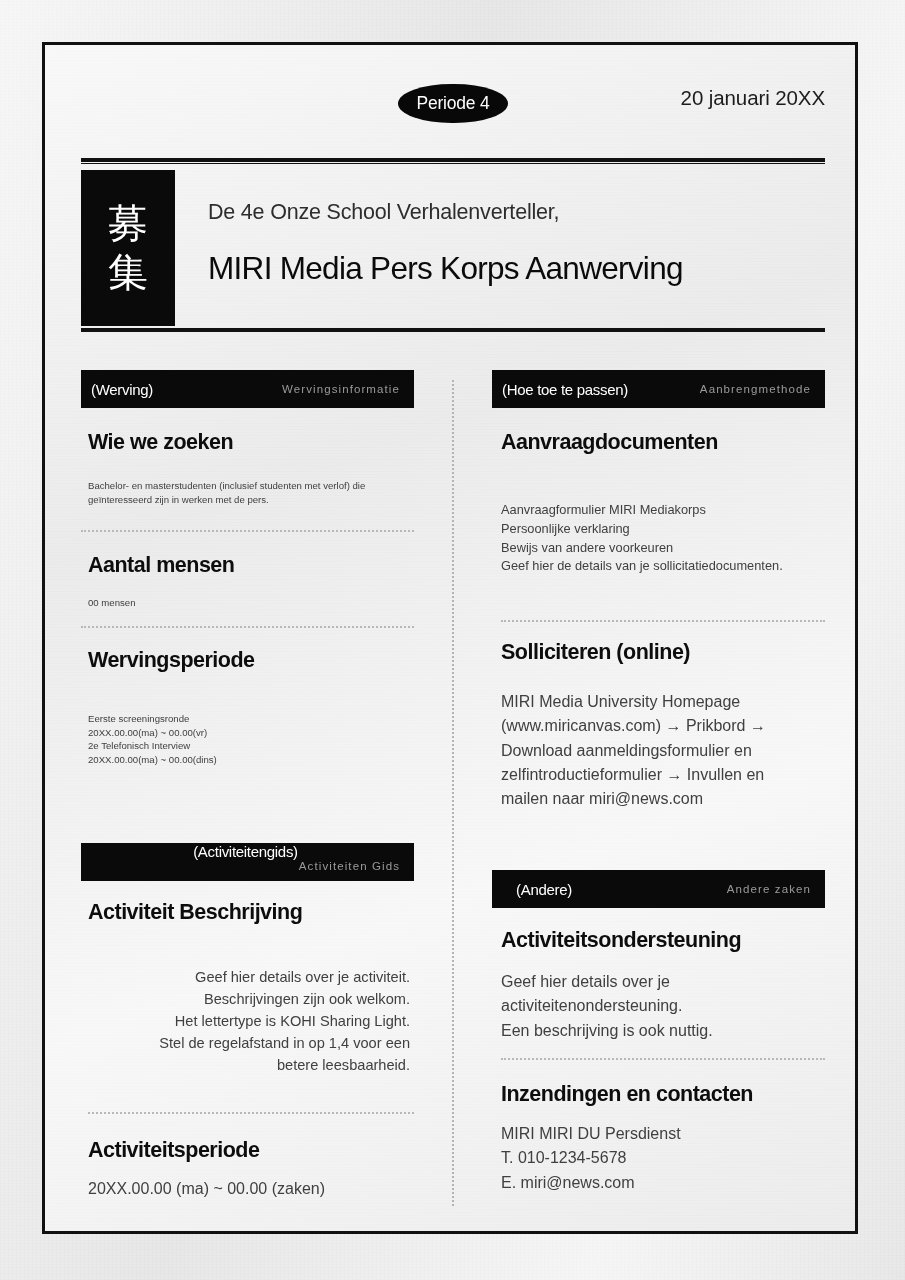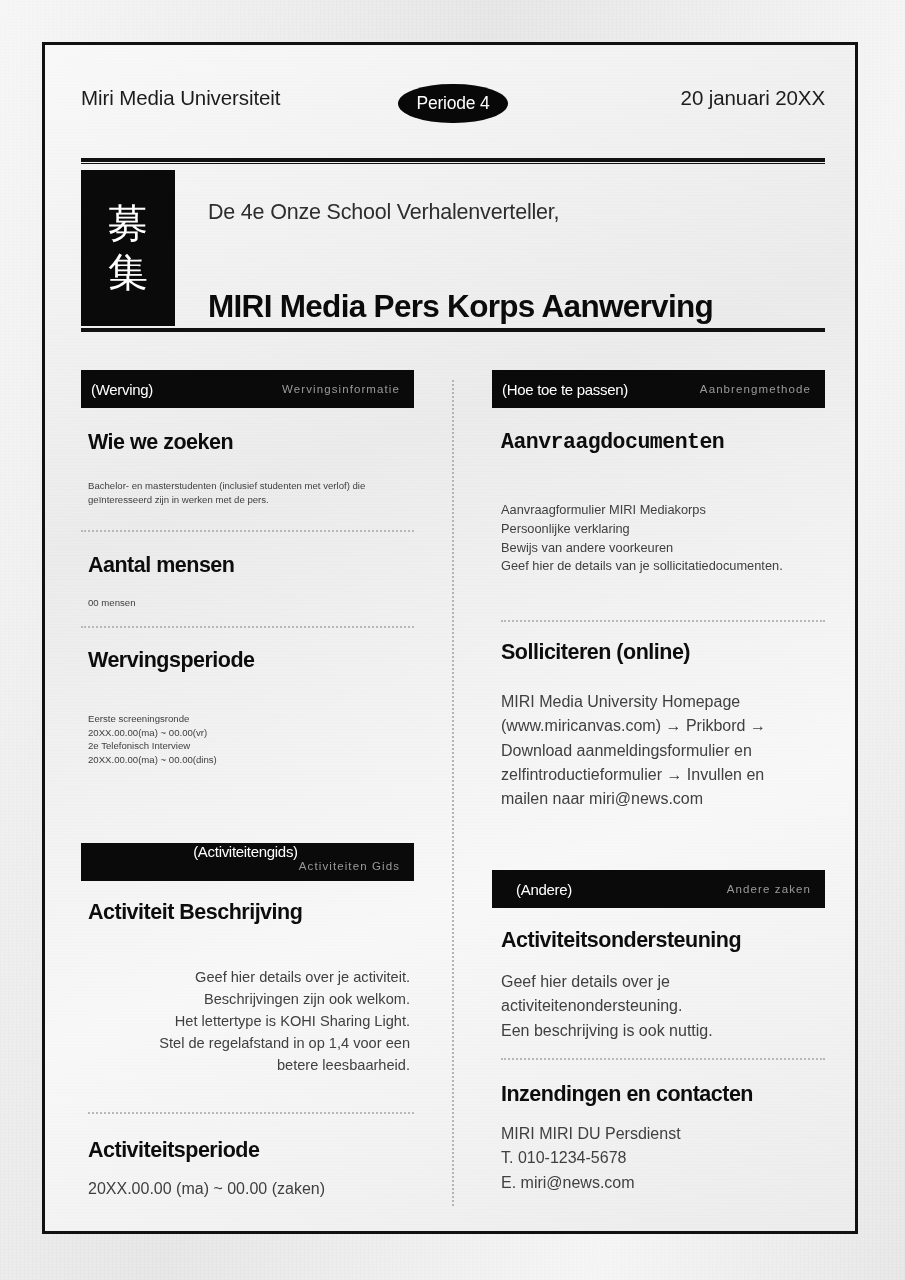--- a/index.html
+++ b/index.html
@@ -137,25 +137,24 @@
     font-size: 21.5px;
     color: #2d2d2d;
     letter-spacing: -0.2px;
     white-space: nowrap;
   }
   .title-main {
     position: absolute;
     left: 0;
     top: 80px;
     font-size: 31.5px;
-    font-weight: bold;
+    font-weight: normal;
     color: #0b0b0b;
     letter-spacing: -0.7px;
     white-space: nowrap;
-    margin-top: 38px;
   }
 
   
   .col {
     position: absolute;
     top: 370px;
     width: 333px;
   }
   .col-left  { left: 81px; }
   .col-right { left: 492px; }
@@ -219,21 +218,20 @@
   
   .abs { position: absolute; }
 </style>
 </head>
 <body>
 
 <div class="poster">
   <div class="page-frame"></div>
 
   <div class="masthead">
-    <div class="masthead-left">Miri Media Universiteit</div>
     <div class="period-badge">Periode 4</div>
     <div class="masthead-right">20 januari 20XX</div>
   </div>
 
   <div class="rule-top"></div>
   <div class="title-block">
     <div class="kanji-box">
       <span>募</span>
       <span>集</span>
     </div>
@@ -288,21 +286,21 @@
     <div class="blk-p p-lg abs" style="left:7px; top:807px;">20XX.00.00 (ma) ~ 00.00 (zaken)</div>
   </div>
 
   <div class="col col-right">
 
     <div class="sec-bar abs" style="left:0; top:0;">
       <span class="sec-bar-title">(Hoe toe te passen)</span>
       <span class="sec-bar-sub">Aanbrengmethode</span>
     </div>
 
-    <div class="blk-h abs" style="left:9px; top:60px;font-family:Liberation Mono, monospace;">Aanvraagdocumenten</div>
+    <div class="blk-h abs" style="left:9px; top:60px;">Aanvraagdocumenten</div>
     <div class="blk-p p-sm abs" style="left:9px; top:131px; width:324px;">Aanvraagformulier MIRI Mediakorps
 Persoonlijke verklaring
 Bewijs van andere voorkeuren
 Geef hier de details van je sollicitatiedocumenten.</div>
 
     <div class="dots abs" style="left:9px; top:250px; width:324px;"></div>
 
     <div class="blk-h abs" style="left:9px; top:270px;">Solliciteren (online)</div>
     <div class="blk-p p-lg abs" style="left:9px; top:320px; width:324px;">MIRI Media University Homepage
 (www.miricanvas.com) → Prikbord →

